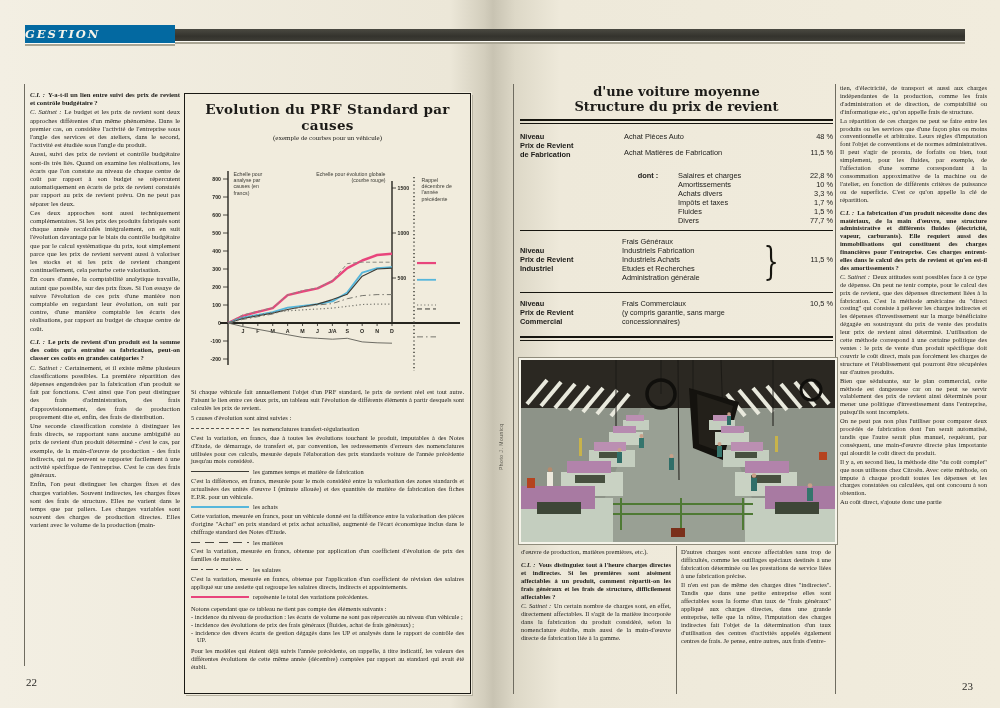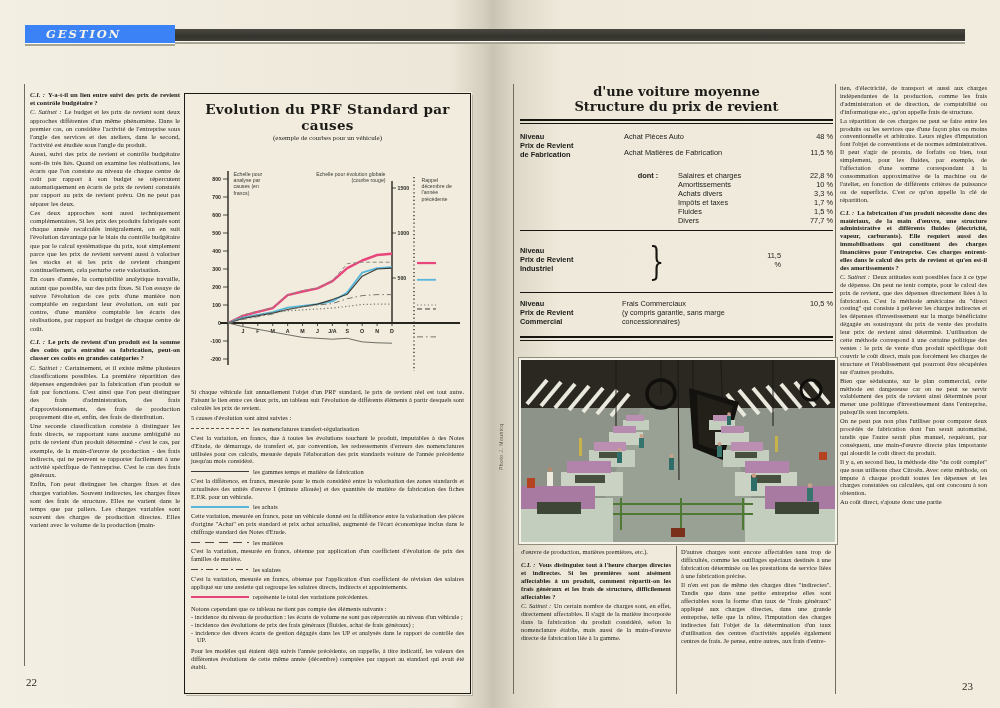--- a/index.html
+++ b/index.html
@@ -9,23 +9,23 @@
       linear-gradient(90deg, #f3efe3 0%, #ece7d8 45%, #d3cebd 48.4%, #c8c3b2 49.3%, #ddd8c7 51.5%, #eee9da 56%, #f1ecdd 100%);
     font-family:"Liberation Serif", serif;
     color:#1c1b18;
   }
   .noselect{user-select:none;}
   
   .top-bar{position:absolute;left:25px;top:29px;width:940px;height:12px;
     background:linear-gradient(180deg,#4a4941 0%,#34332d 60%,#3e3d36 100%);
     border-bottom:1px solid #fbfaf4; box-shadow:0 2px 0 #a9a594;}
   .gestion-box{position:absolute;left:25px;top:25px;width:150px;height:19px;
-    background:#3b82f6;color:#f5f3ea;font-family:"DejaVu Serif",serif;
+    background:#0369a1;color:#f5f3ea;font-family:"DejaVu Serif",serif;
     font-weight:bold;font-style:italic;font-size:11.5px;line-height:19px;
-    padding-left:21px;letter-spacing:2px;box-sizing:border-box;
+    padding-left:0;letter-spacing:2px;box-sizing:border-box;
     border-bottom:1px solid #fbfaf4; box-shadow:0 2px 0 #a9a594;}
   
   .tcol{position:absolute;text-align:justify;overflow:hidden;}
   .tcol .para{margin:0 0 1px 0;}
   .tcol .para.q{font-weight:bold;margin-top:5px;}
   .tcol .para.q .pfx{font-style:italic;margin-right:3px;}
   .tcol .para.a .pfx{font-style:italic;margin-right:3px;}
   .col1{left:30px;top:86px;width:150px;height:580px;font-size:6.7px;line-height:8.2px;}
   .colA{left:521px;top:548px;width:150px;height:146px;font-size:6.5px;line-height:8px;}
   .colB{left:681px;top:548px;width:150px;height:146px;font-size:6.5px;line-height:8px;}
@@ -303,20 +303,31 @@
   </div>
 
   <div class="rt-rule-mid"></div>
 
   <div class="s2grid">
     <div class="rt-level">
       <div>Niveau</div>
       <div>Prix de Revient</div>
       <div>Industriel</div>
     </div>
+    <div>
+  <div>Frais Généraux</div>
+
+  <div>Industriels Fabrication</div>
+
+  <div>Industriels Achats</div>
+
+  <div>Etudes et Recherches</div>
+
+  <div>Administration générale</div>
+</div>
     <div class="rt-brace noselect">}</div>
     <div class="val">11,5 %</div>
   </div>
 
   <div class="rt-rule-mid"></div>
 
   <div class="s2grid" style="grid-template-columns:100px 1fr 50px;">
     <div class="rt-level">
       <div>Niveau</div>
       <div>Prix de Revient</div>

